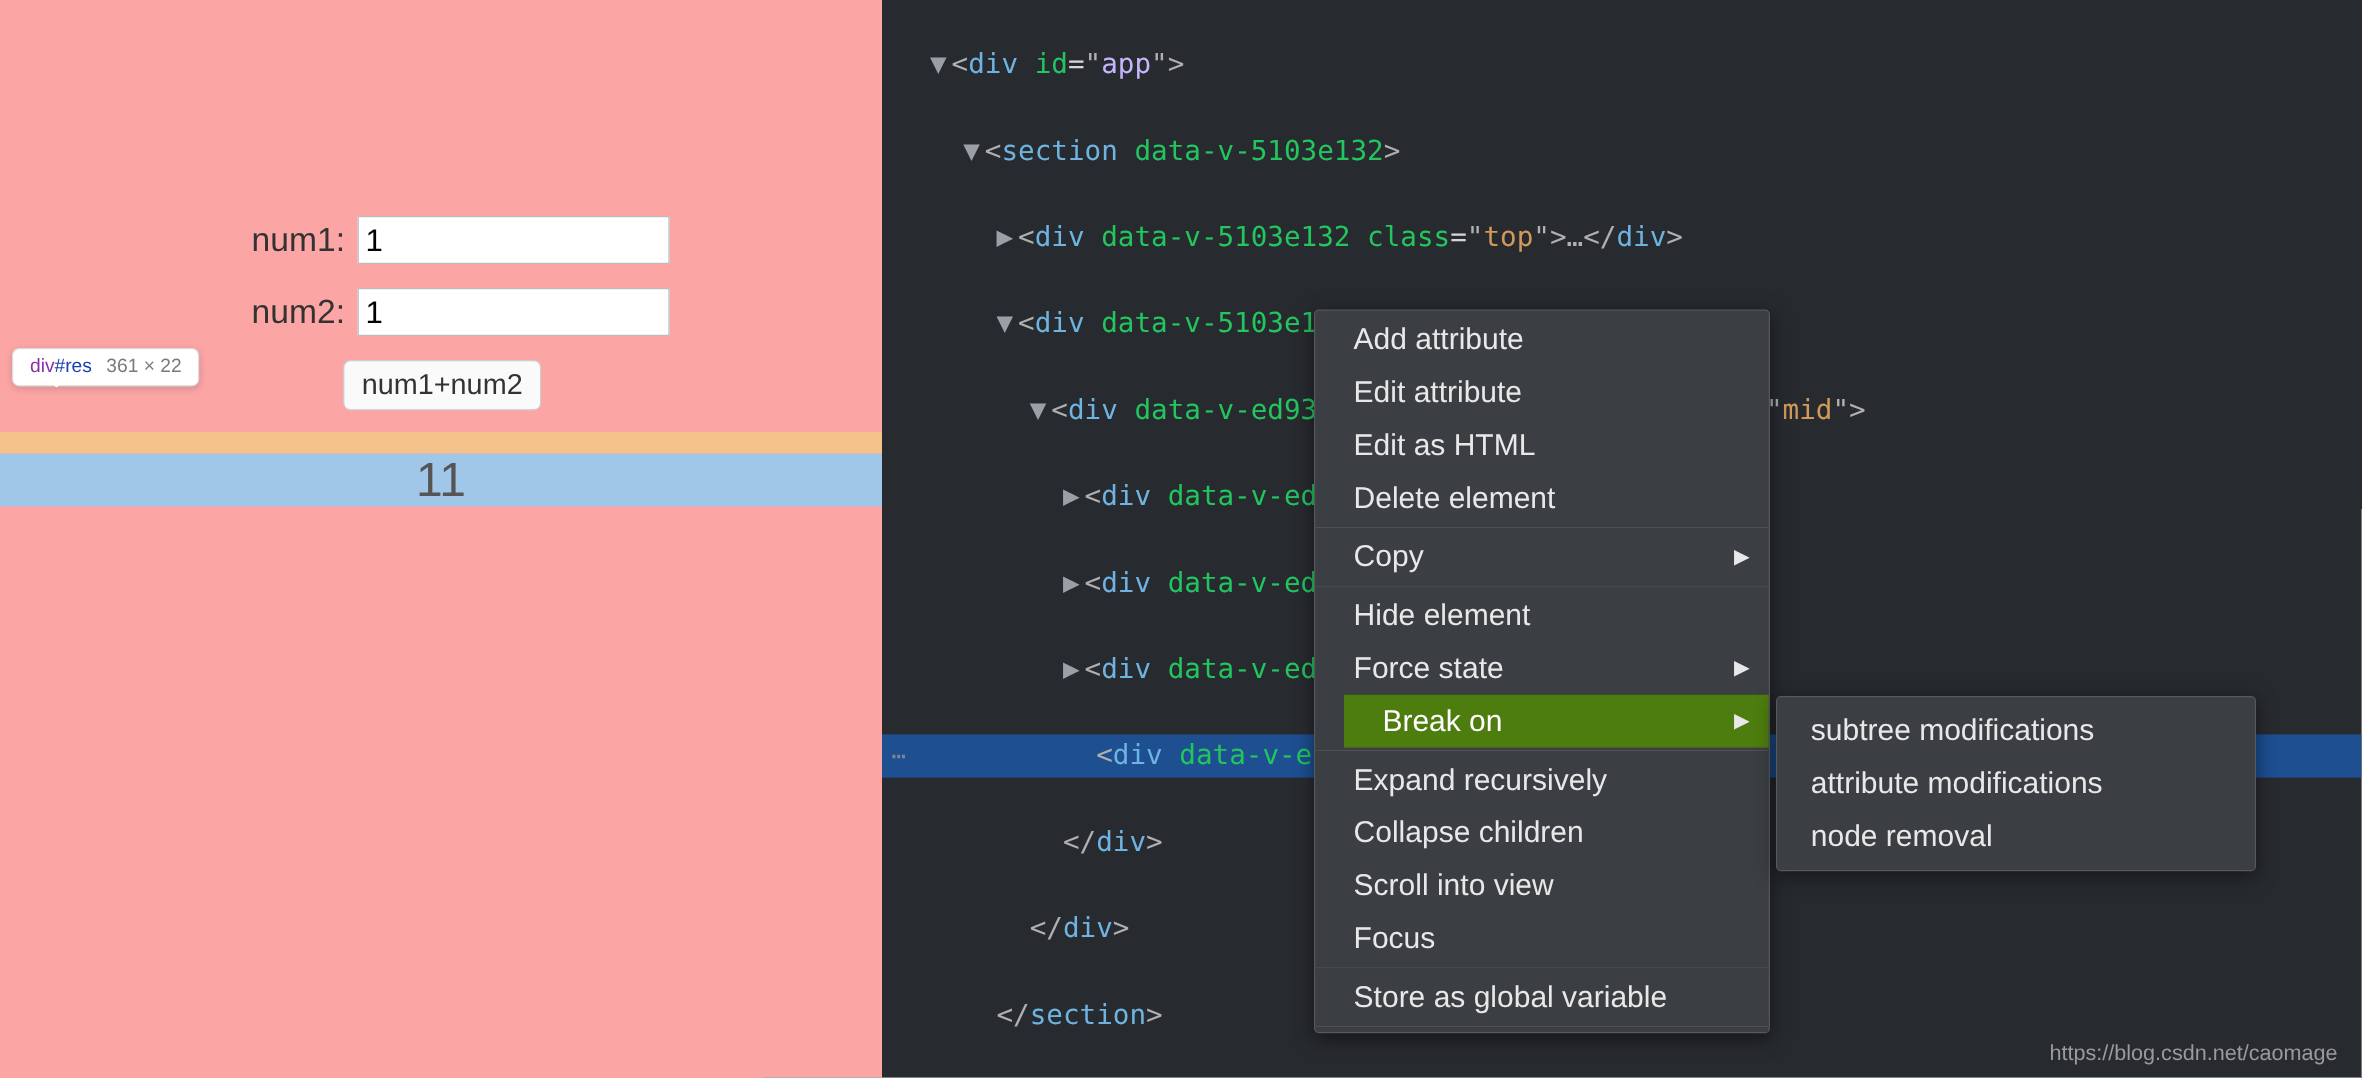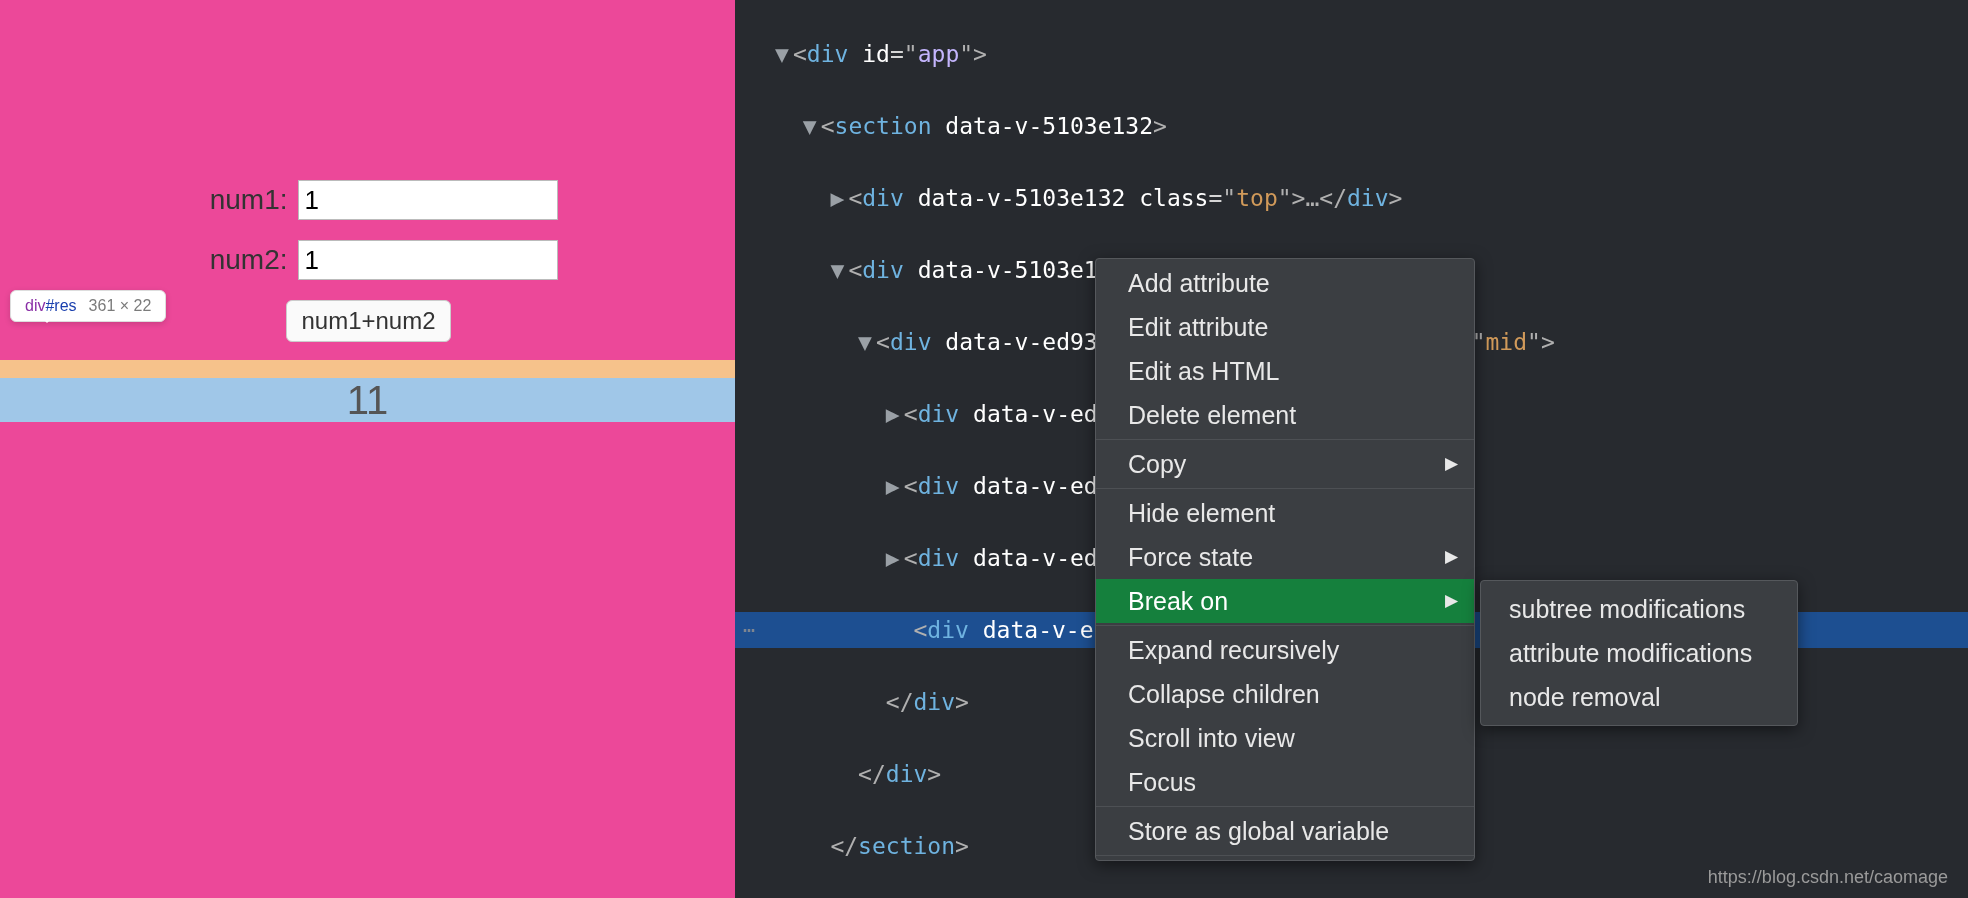--- a/index.html
+++ b/index.html
@@ -7,21 +7,21 @@
   font-family: -apple-system, BlinkMacSystemFont, "Segoe UI", Helvetica, Arial, sans-serif;
   width: 1968px;
   height: 898px;
   display: flex;
   background: #fff;
   overflow: hidden;
   position: relative;
 }
 .left-pane {
   width: 735px;
-  background: #ec4899;
+  background: #fca5a5;
   position: relative;
   padding-top: 180px;
 }
 .form-row {
   display: flex;
   align-items: center;
   justify-content: center;
   margin-bottom: 20px;
   font-size: 28px;
   color: #333;
@@ -101,21 +101,21 @@
   font-family: Menlo, Consolas, monospace;
   font-size: 23px;
   line-height: 36px;
   padding-top: 0;
   position: relative;
   overflow: hidden;
 }
 .code-area { padding-left: 40px; white-space: pre; }
 .tag-bracket { color: #b0b0b0; }
 .tag-name { color: #6fb3e0; }
-.attr-name { color: #ffffff; }
+.attr-name { color: #22c55e; }
 .attr-val { color: #c4b5fd; text-align: center; }
 .attr-val-class { color: #d19a5a; }
 .collapsed-dots { color: #b0b0b0; }
 .tri { color: #9aa0a6; display:inline-block; width:18px; }
 .sel-line {
   background: #1d4f91;
   margin-left: -40px;
   padding-left: 40px;
   position: relative;
 }
@@ -148,26 +148,26 @@
   line-height: 38px;
 }
 .context-menu .item .arrow {
   position:absolute;
   right:16px;
   top:50%;
   transform:translateY(-50%);
   font-size:17px;
   color:#e8e8e8;
 }
-.context-menu .item.hl { background:#15803d; color:#fff; }
+.context-menu .item.hl { background:#4d7c0f; color:#fff;margin-left:24px; }
 .submenu {
   position:absolute;
   top: 580px;
   left: 1480px;
-  width: 318px;
+  width: 400px;
   background:#3b3e42;
   border:1px solid #55585c;
   border-radius:4px;
   box-shadow:0 4px 16px rgba(0,0,0,0.5);
   font-family:-apple-system,sans-serif;
   font-size:25px;
   color:#e8e8e8;
   padding:6px 0;
 }
 .submenu .item { padding:3px 28px; line-height:38px; }

